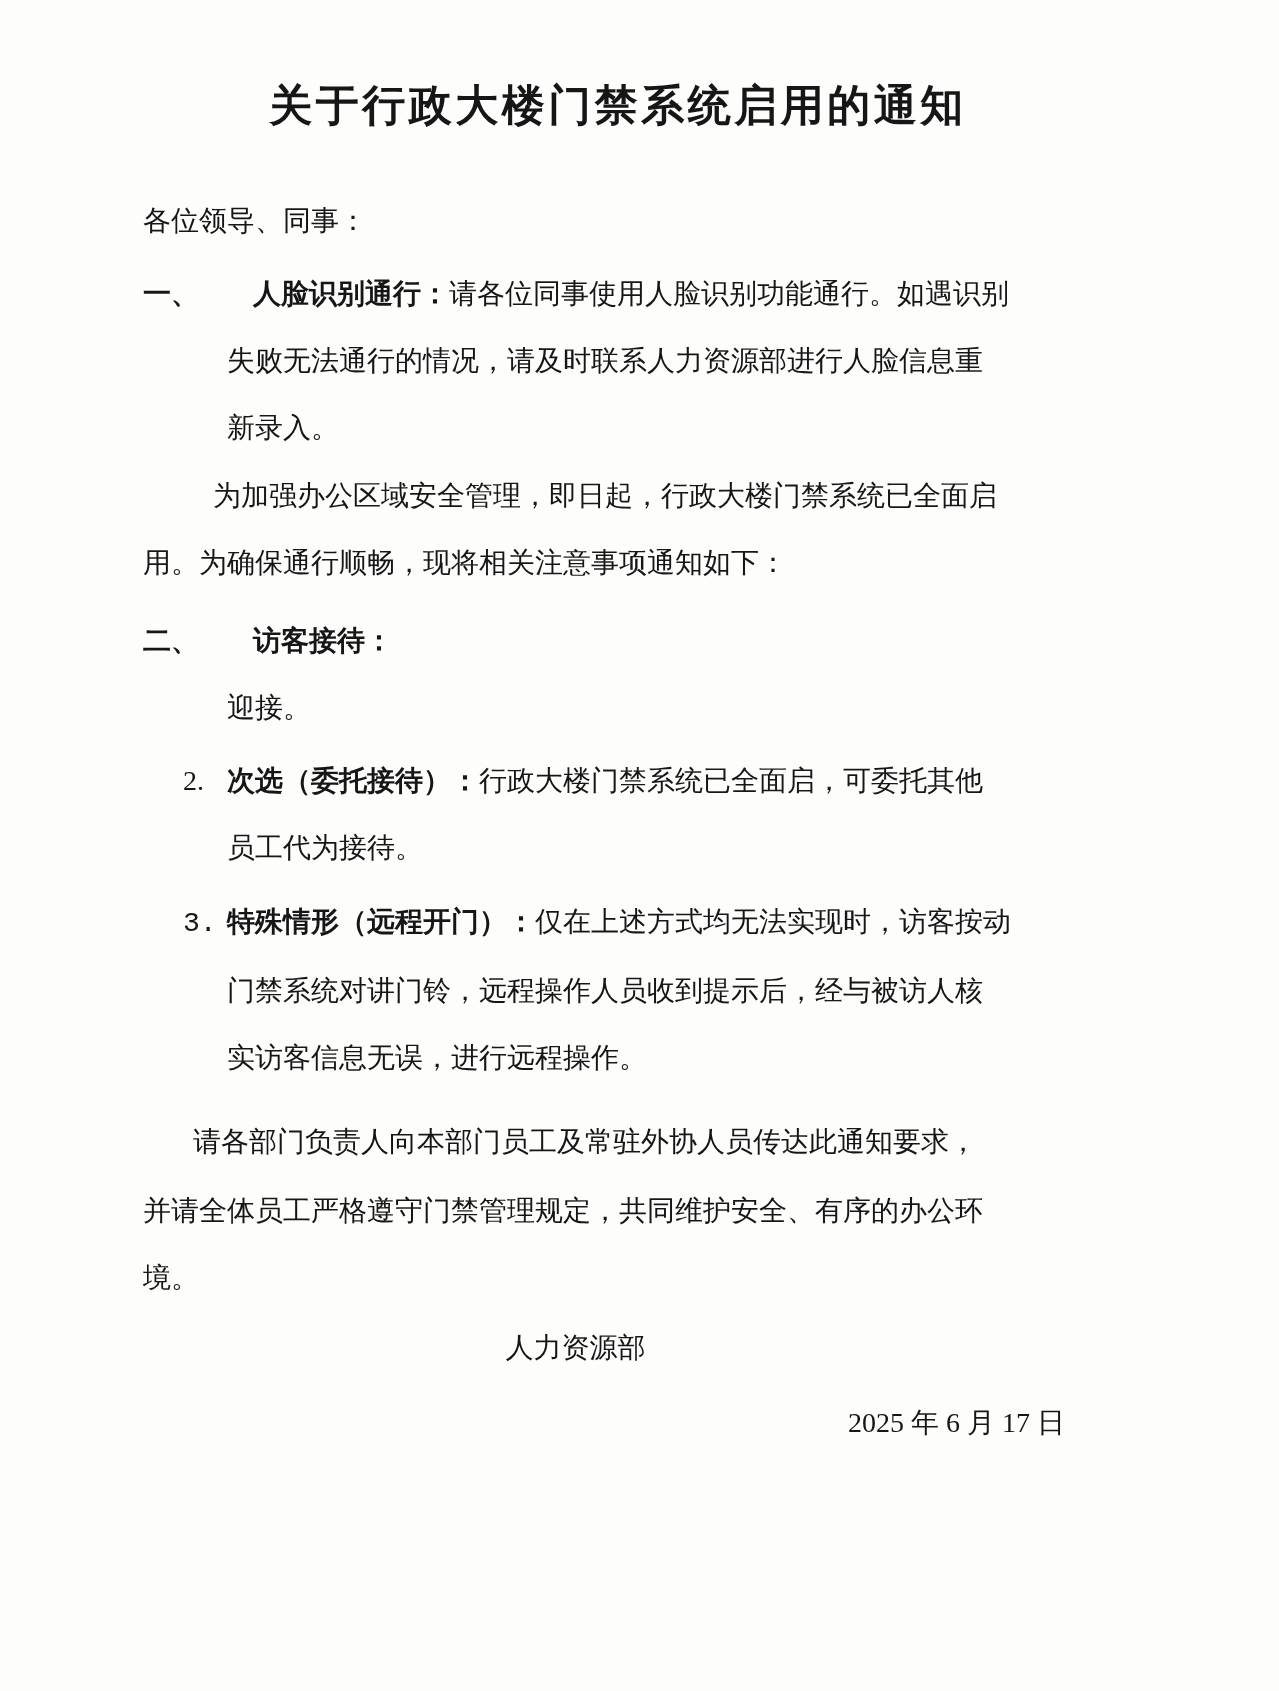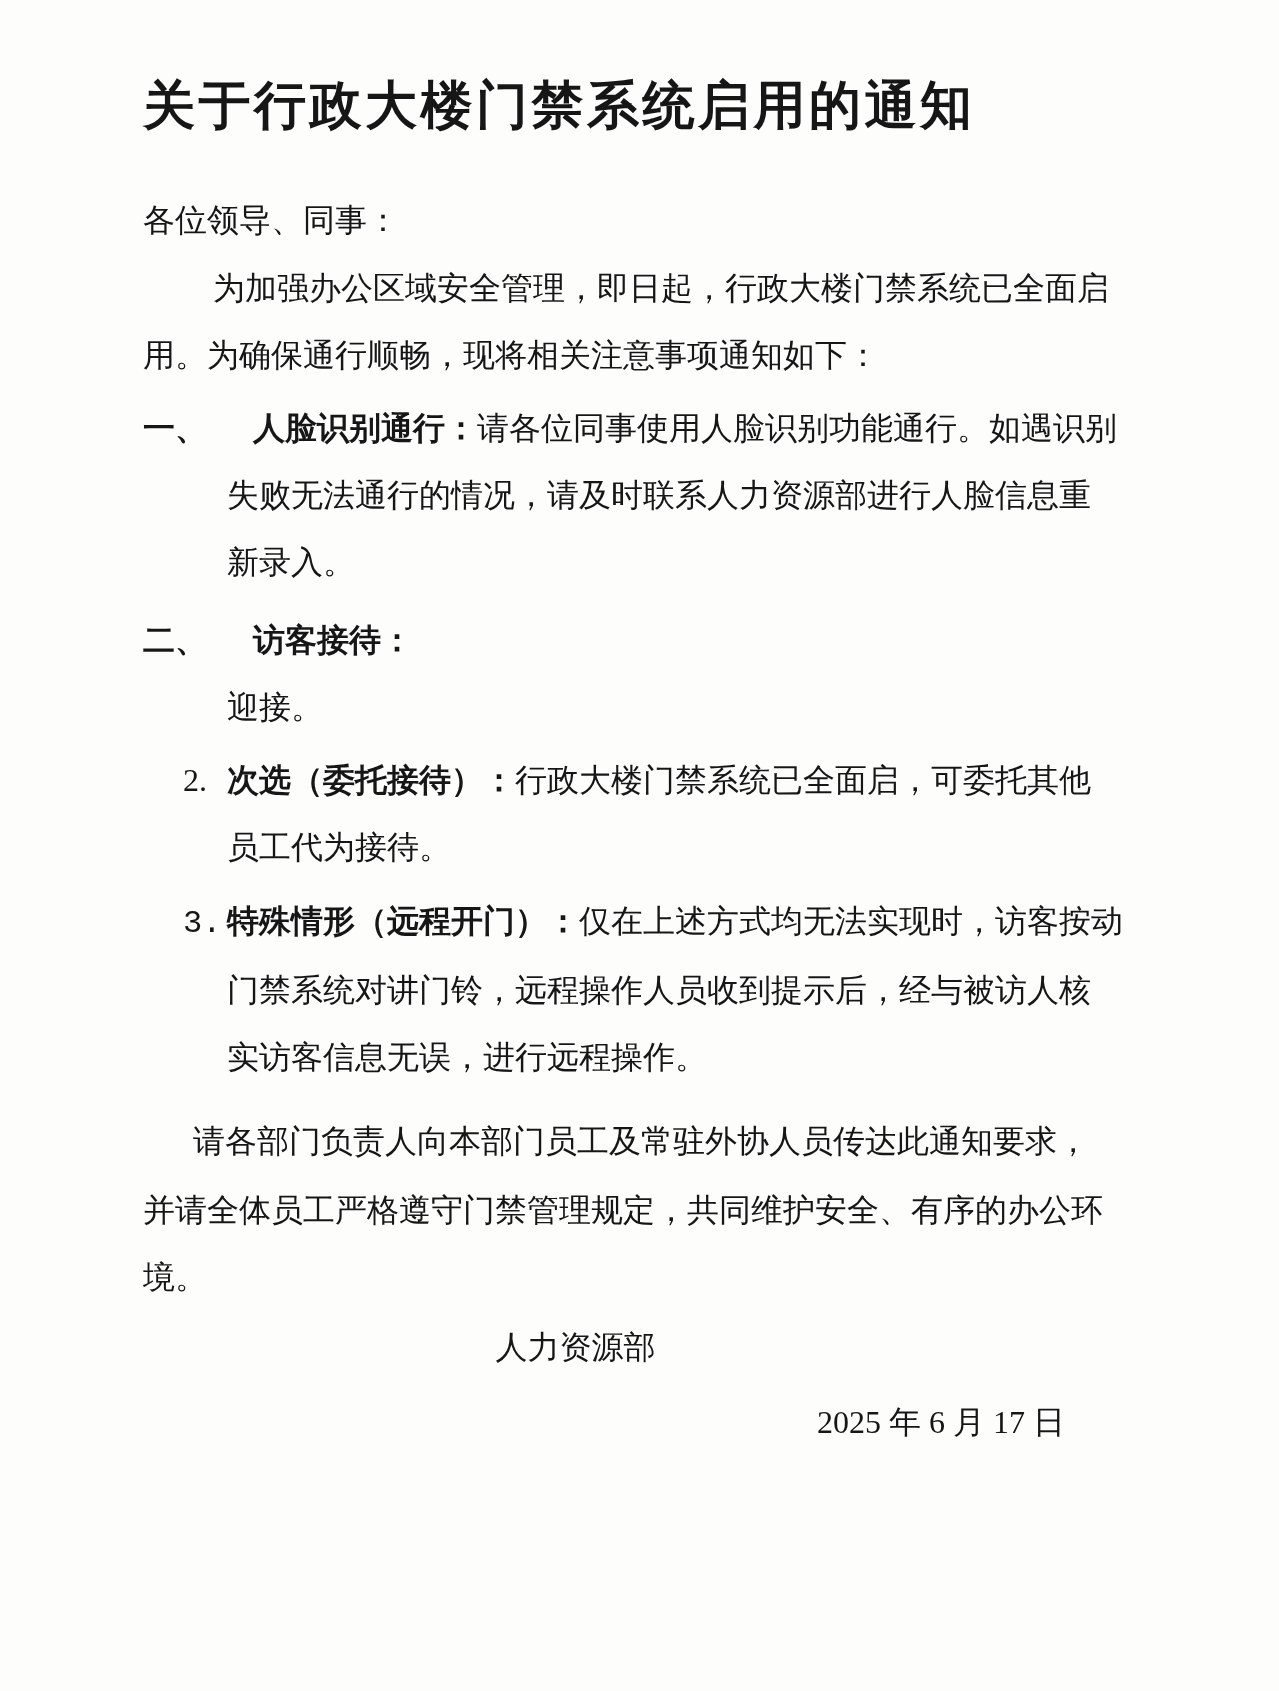--- a/index.html
+++ b/index.html
@@ -15,31 +15,31 @@
     font-family: "Liberation Serif", "DejaVu Serif", serif;
     overflow: hidden;
   }
   .doc {
     position: absolute;
     left: 143px;
     top: 78px;
     width: 980px;
   }
   .title {
-    font-size: 52px;
+    font-size: 43px;
     font-weight: bold;
     line-height: 55px;
-    text-align: left;
+    text-align: center;
     letter-spacing: 3.5px;
     width: 950px;
     margin: 0 0 54px 0;
     white-space: nowrap;
   }
   .line {
-    font-size: 32px;
+    font-size: 28px;
     line-height: 67px;
     height: 67px;
     white-space: nowrap;
   }
   .b { font-weight: bold; }
   .sec-marker {
     display: inline-block;
     width: 110px;
     font-weight: bold;
   }
@@ -77,28 +77,28 @@
 </head>
 <body>
 
 <div class="doc">
 
   <div class="title">关于行政大楼门禁系统启用的通知</div>
 
   <div class="line">各位领导、同事：</div>
 
   <div>
-    <div class="line indent-intro mt1">为加强办公区域安全管理，即日起，行政大楼门禁系统已全面启</div>
-    <div class="line">用。为确保通行顺畅，现将相关注意事项通知如下：</div>
+    <div class="line mt6"><span class="sec-marker">一、</span><span class="b">人脸识别通行：</span><span>请各位同事使用人脸识别功能通行。如遇识别</span></div>
+    <div class="line cont">失败无法通行的情况，请及时联系人力资源部进行人脸信息重</div>
+    <div class="line cont">新录入。</div>
   </div>
 
   <div>
-    <div class="line mt6"><span class="sec-marker">一、</span><span class="b">人脸识别通行：</span><span>请各位同事使用人脸识别功能通行。如遇识别</span></div>
-    <div class="line cont">失败无法通行的情况，请及时联系人力资源部进行人脸信息重</div>
-    <div class="line cont">新录入。</div>
+    <div class="line indent-intro mt1">为加强办公区域安全管理，即日起，行政大楼门禁系统已全面启</div>
+    <div class="line">用。为确保通行顺畅，现将相关注意事项通知如下：</div>
   </div>
 
   <div>
     <div class="line mt11"><span class="sec-marker">二、</span><span class="b">访客接待：</span></div>
 
     <div>
       <div class="line cont">迎接。</div>
     </div>
 
     <div>

